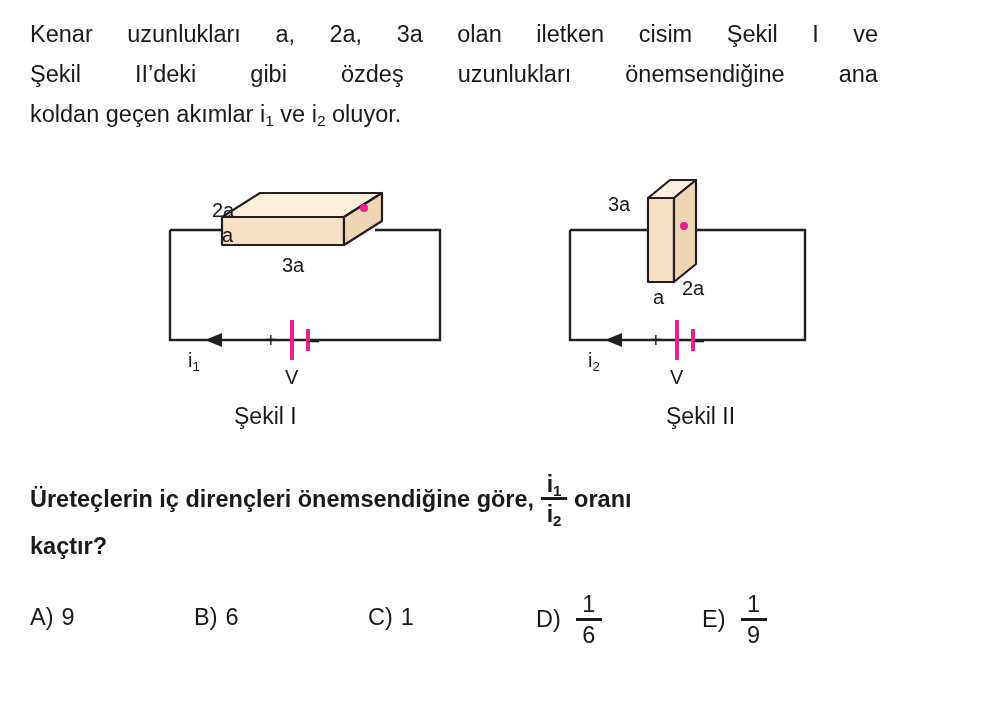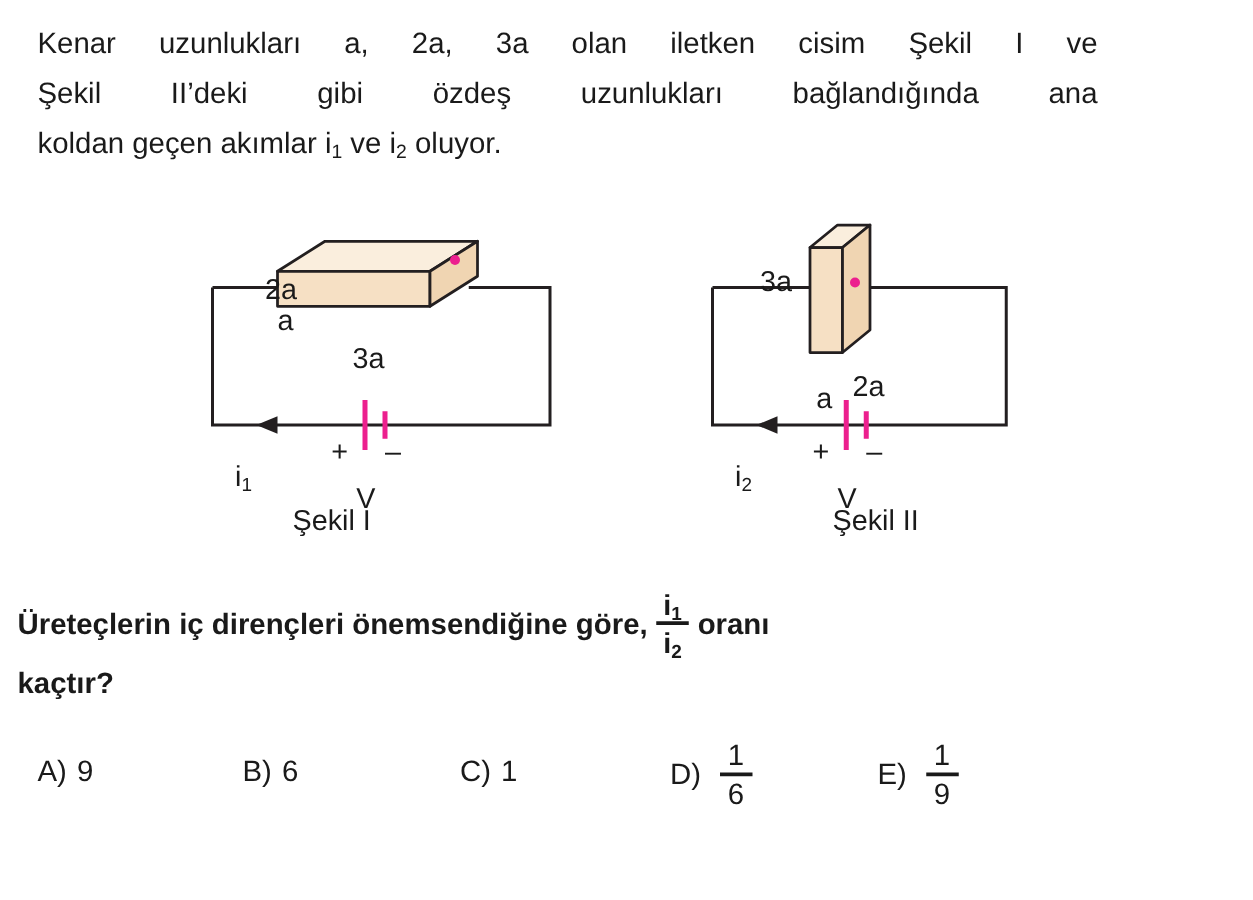--- a/index.html
+++ b/index.html
@@ -50,24 +50,23 @@
 
   
   .figure {
     position: absolute;
   }
   #figure-1 { left: 160px; top: 175px; width: 300px; height: 250px; }
   #figure-2 { left: 560px; top: 170px; width: 300px; height: 255px; }
 
   .lbl {
     position: absolute;
-    font-size: 23px;
+    font-size: 20px;
     line-height: 1;
     white-space: nowrap;
-    margin-top: 20px;
   }
 
   
   .battery {
     position: absolute;
   }
   .battery .long-plate {
     position: absolute;
     width: 4px;
     height: 40px;
@@ -86,21 +85,21 @@
 
   .caption {
     position: absolute;
     font-size: 23px;
     white-space: nowrap;
   }
 
   
   .prompt {
     position: absolute;
-    left: 14px;
+    left: 30px;
     top: 472px;
     width: 860px;
     font-size: 23.5px;
     font-weight: bold;
     line-height: 40px;
   }
   .prompt .row1 {
     display: flex;
     align-items: center;
     gap: 0;
@@ -173,21 +172,21 @@
       <span>Şekil</span>
       <span>I</span>
       <span>ve</span>
     </div>
     <div class="line justified">
       <span>Şekil</span>
       <span>II’deki</span>
       <span>gibi</span>
       <span>özdeş</span>
       <span>uzunlukları</span>
-      <span>bağlandığında</span>
+      <span>önemsendiğine</span>
       <span>ana</span>
     </div>
     <div class="line">
       <span>koldan geçen akımlar i</span><sub>1</sub><span> ve i</span><sub>2</sub><span> oluyor.</span>
     </div>
   </div>
 
   <div class="figure" id="figure-1">
     <svg width="300" height="250" viewBox="0 0 300 250">
 

